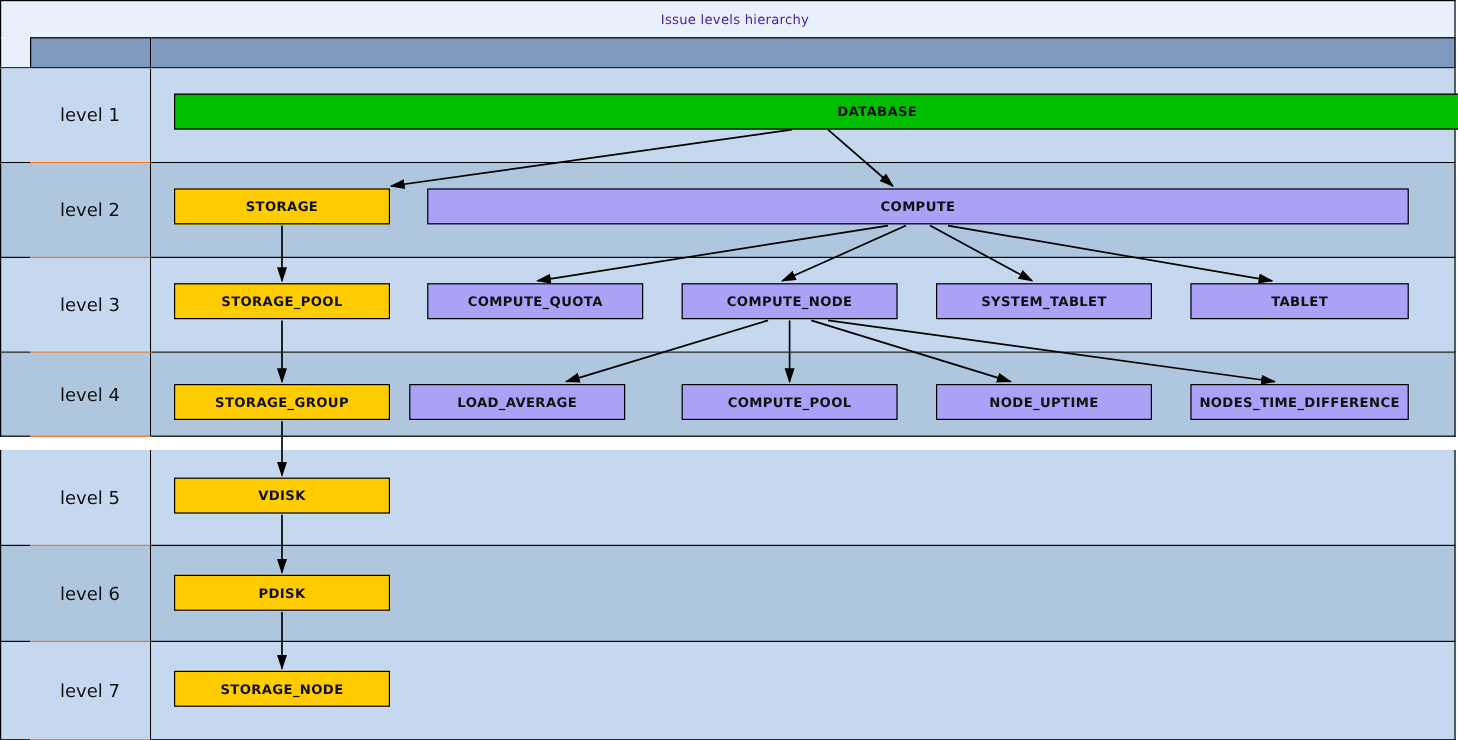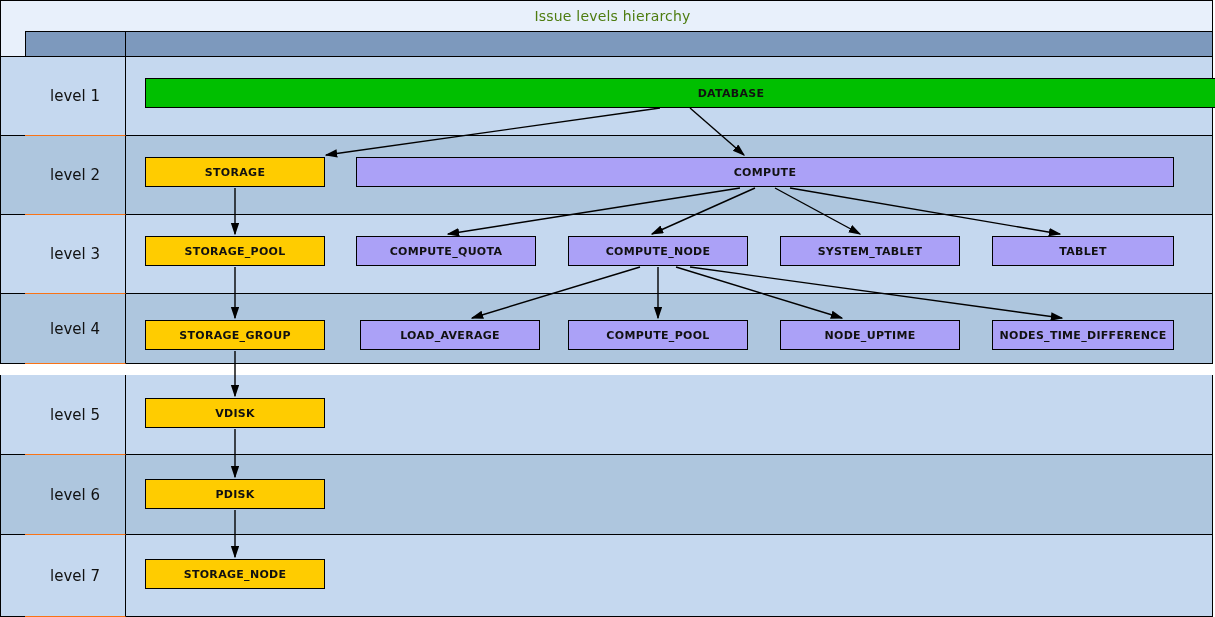--- a/index.html
+++ b/index.html
@@ -10,21 +10,21 @@
   #root{position:relative;width:1215px;height:617px;}
 
   
   .title-bar{
     position:absolute;left:0;top:0;width:1213px;height:31px;
     background:#e8f0fb;border:1px solid #000;border-bottom:none;
     box-sizing:border-box;
     display:flex;align-items:center;justify-content:center;
   }
   .title-bar .title-text{
-    font-size:14px;color:#4d7c0f;letter-spacing:.2px;margin-left:12px;
+    font-size:11px;color:#4c1d95;letter-spacing:.2px;margin-left:12px;
   }
 
   
   
   .gutter-head{
     position:absolute;left:0;top:31px;width:26px;height:26px;
     background:#e8f0fb;border-left:1px solid #000;border-bottom:1px solid #000;
     box-sizing:border-box;
   }
   .head-level{
@@ -161,21 +161,21 @@
       </div>
       <div class="node purple" style="left: 780px; top: 236px; width: 180px;">
         <span>SYSTEM_TABLET</span>
       </div>
       <div class="node purple" style="left: 992px; top: 236px; width: 182px;">
         <span>TABLET</span>
       </div>
       <div class="node yellow" style="left: 145px; top: 320px; width: 180px;">
         <span>STORAGE_GROUP</span>
       </div>
-      <div class="node purple" style="left: 360px; top: 320px; width: 180px;">
+      <div class="node purple" style="left: 341px; top: 320px; width: 180px;">
         <span>LOAD_AVERAGE</span>
       </div>
       <div class="node purple" style="left: 568px; top: 320px; width: 180px;">
         <span>COMPUTE_POOL</span>
       </div>
       <div class="node purple" style="left: 780px; top: 320px; width: 180px;">
         <span>NODE_UPTIME</span>
       </div>
       <div class="node purple" style="left: 992px; top: 320px; width: 182px;">
         <span>NODES_TIME_DIFFERENCE</span>

